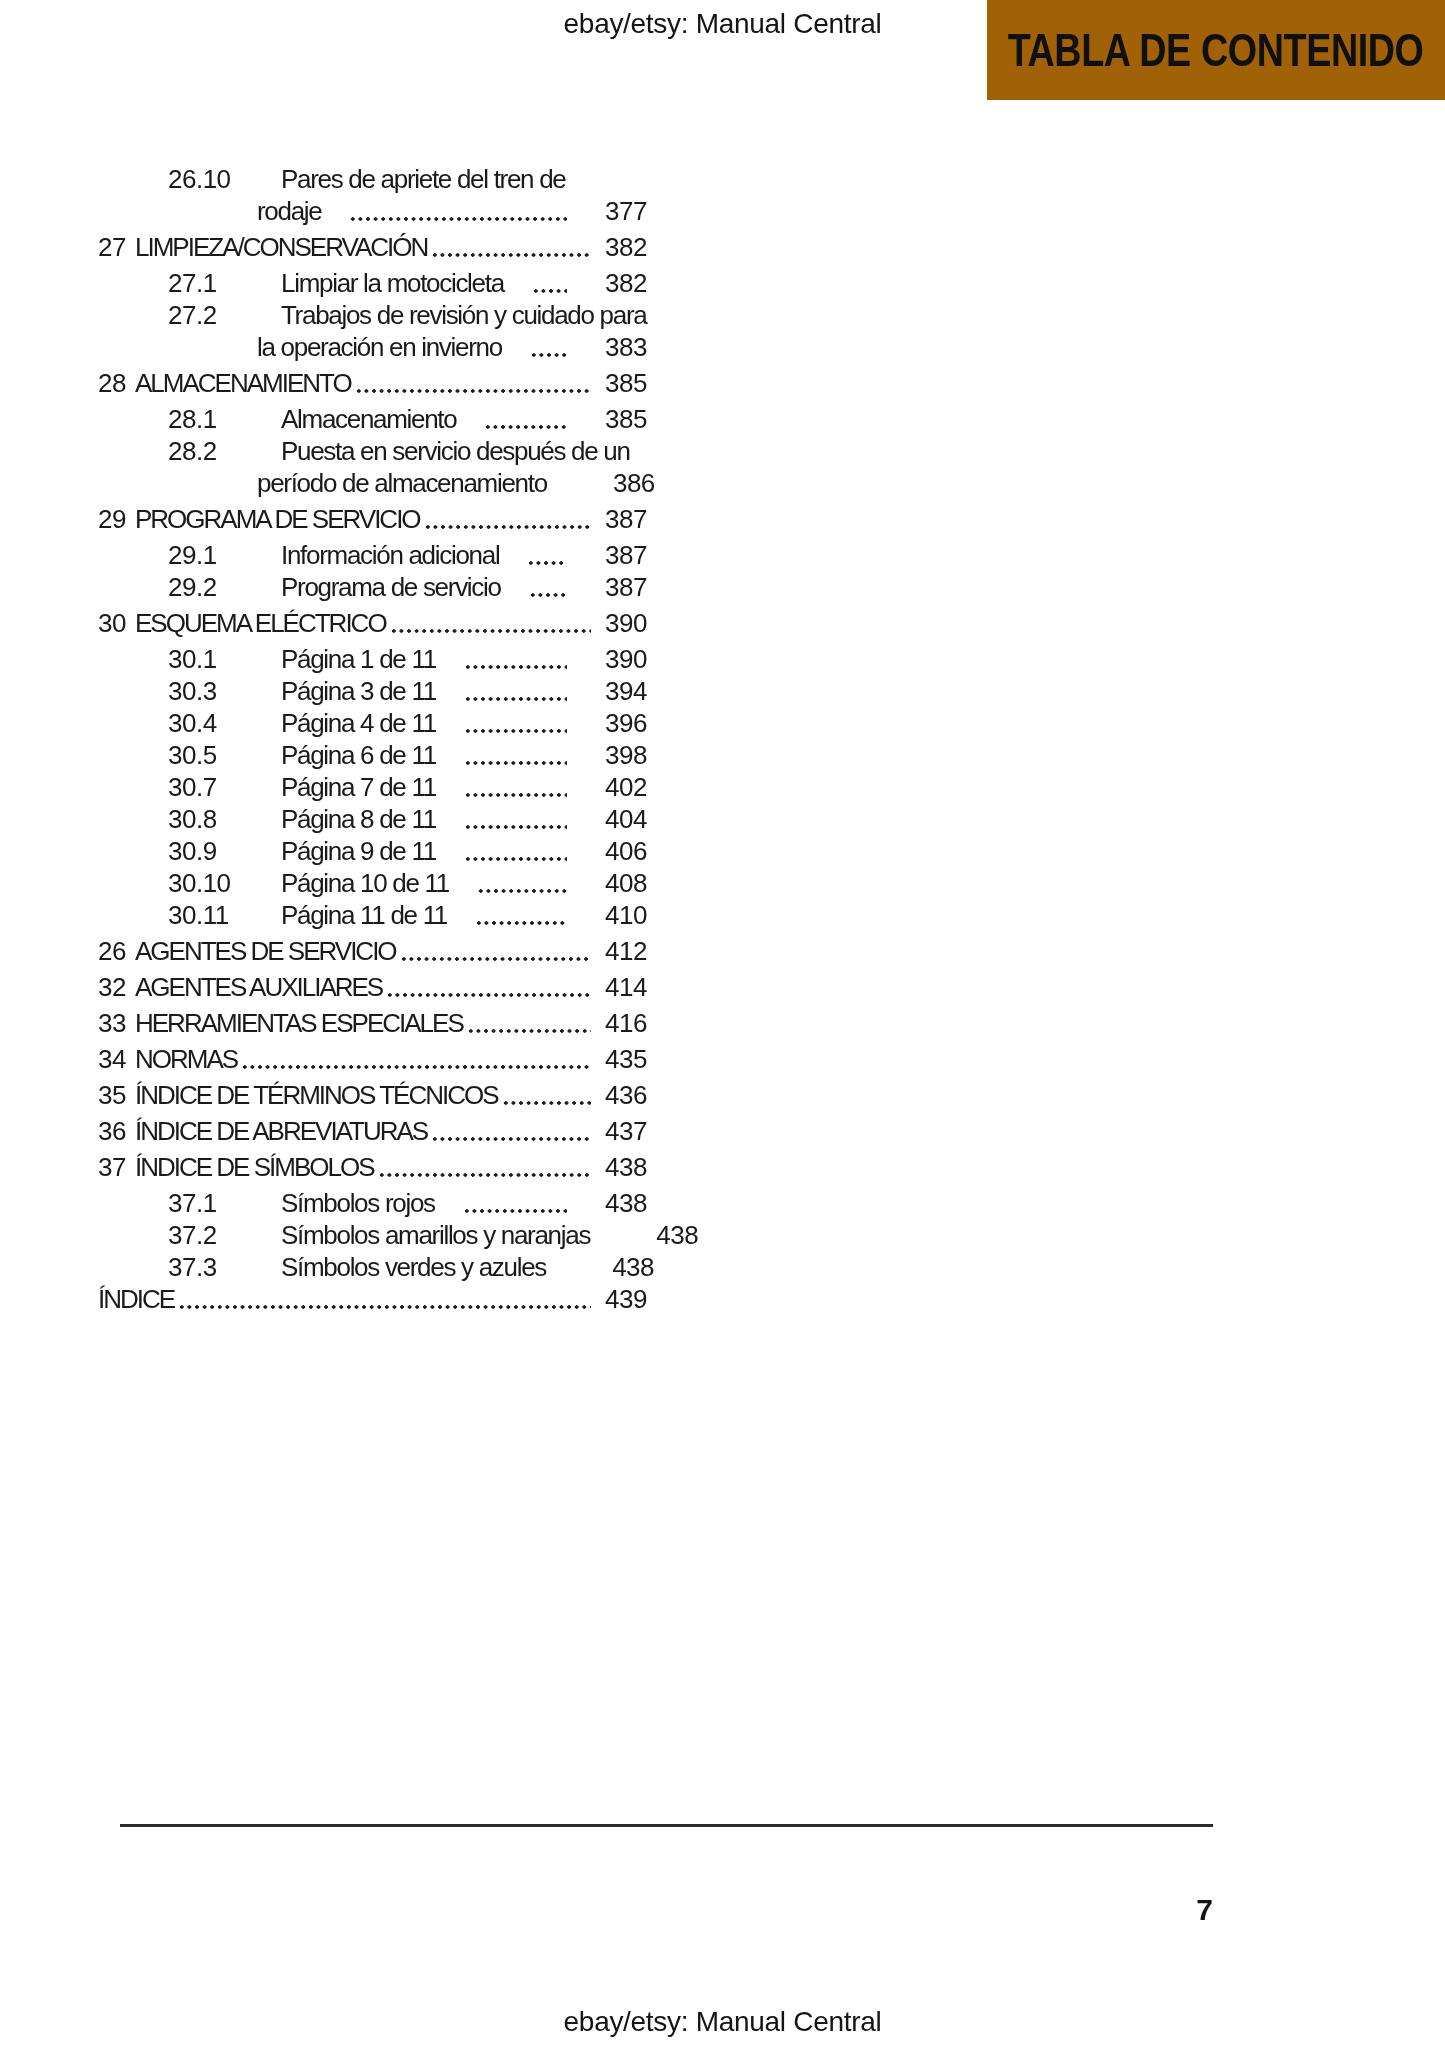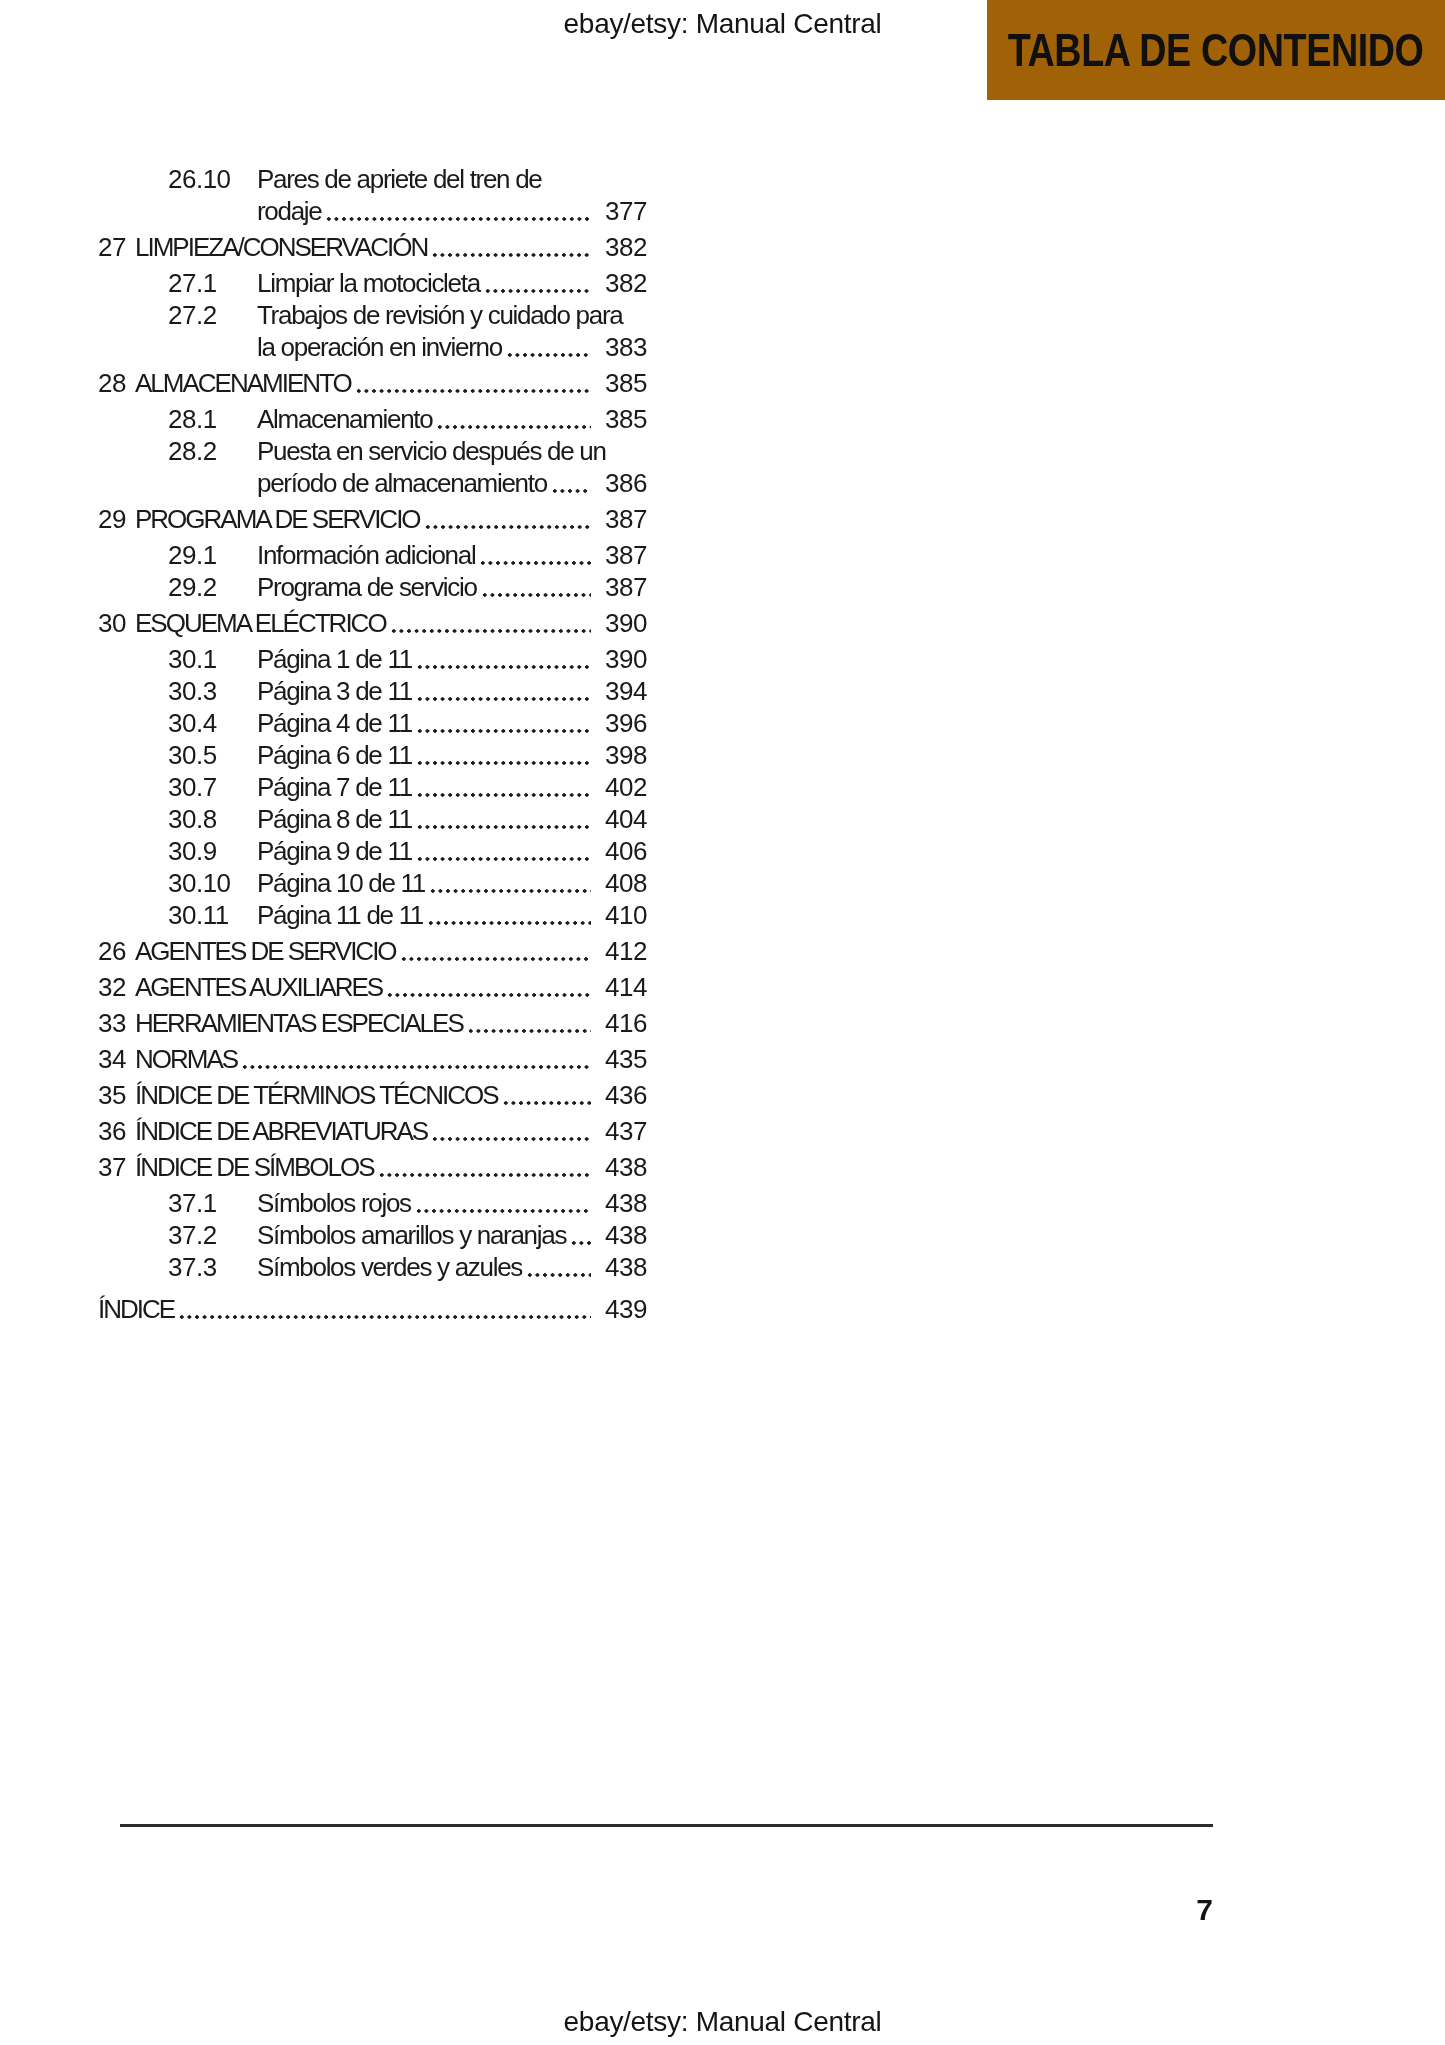--- a/index.html
+++ b/index.html
@@ -54,30 +54,30 @@
   
   .toc {
     position: absolute;
     left: 98px;
     top: 163px;
     width: 549px;
     font-size: 26px;
   }
   .entry { }
   .entry.chapter { margin: 4px 0; }
-  .entry.top { margin-top: 10px; }
+  .entry.top { }
   .line {
     display: flex;
     align-items: baseline;
     height: 32px;
     line-height: 32px;
     white-space: nowrap;
   }
   .chapter .line .num { width: 37px; flex: none; letter-spacing: -0.5px; }
-  .sub .line { padding-left: 70px; }
+  .sub .line { padding-left: 70px; gap: 24px; }
   .sub .line .num { width: 89px; flex: none; letter-spacing: -0.5px; }
   .sub .line.cont { padding-left: 159px; align-items: center; }
   .t {
     flex: none;
     letter-spacing: -1.3px;
   }
   .chapter .t, .top .t {
     letter-spacing: -2px;
   }
   .leader {

